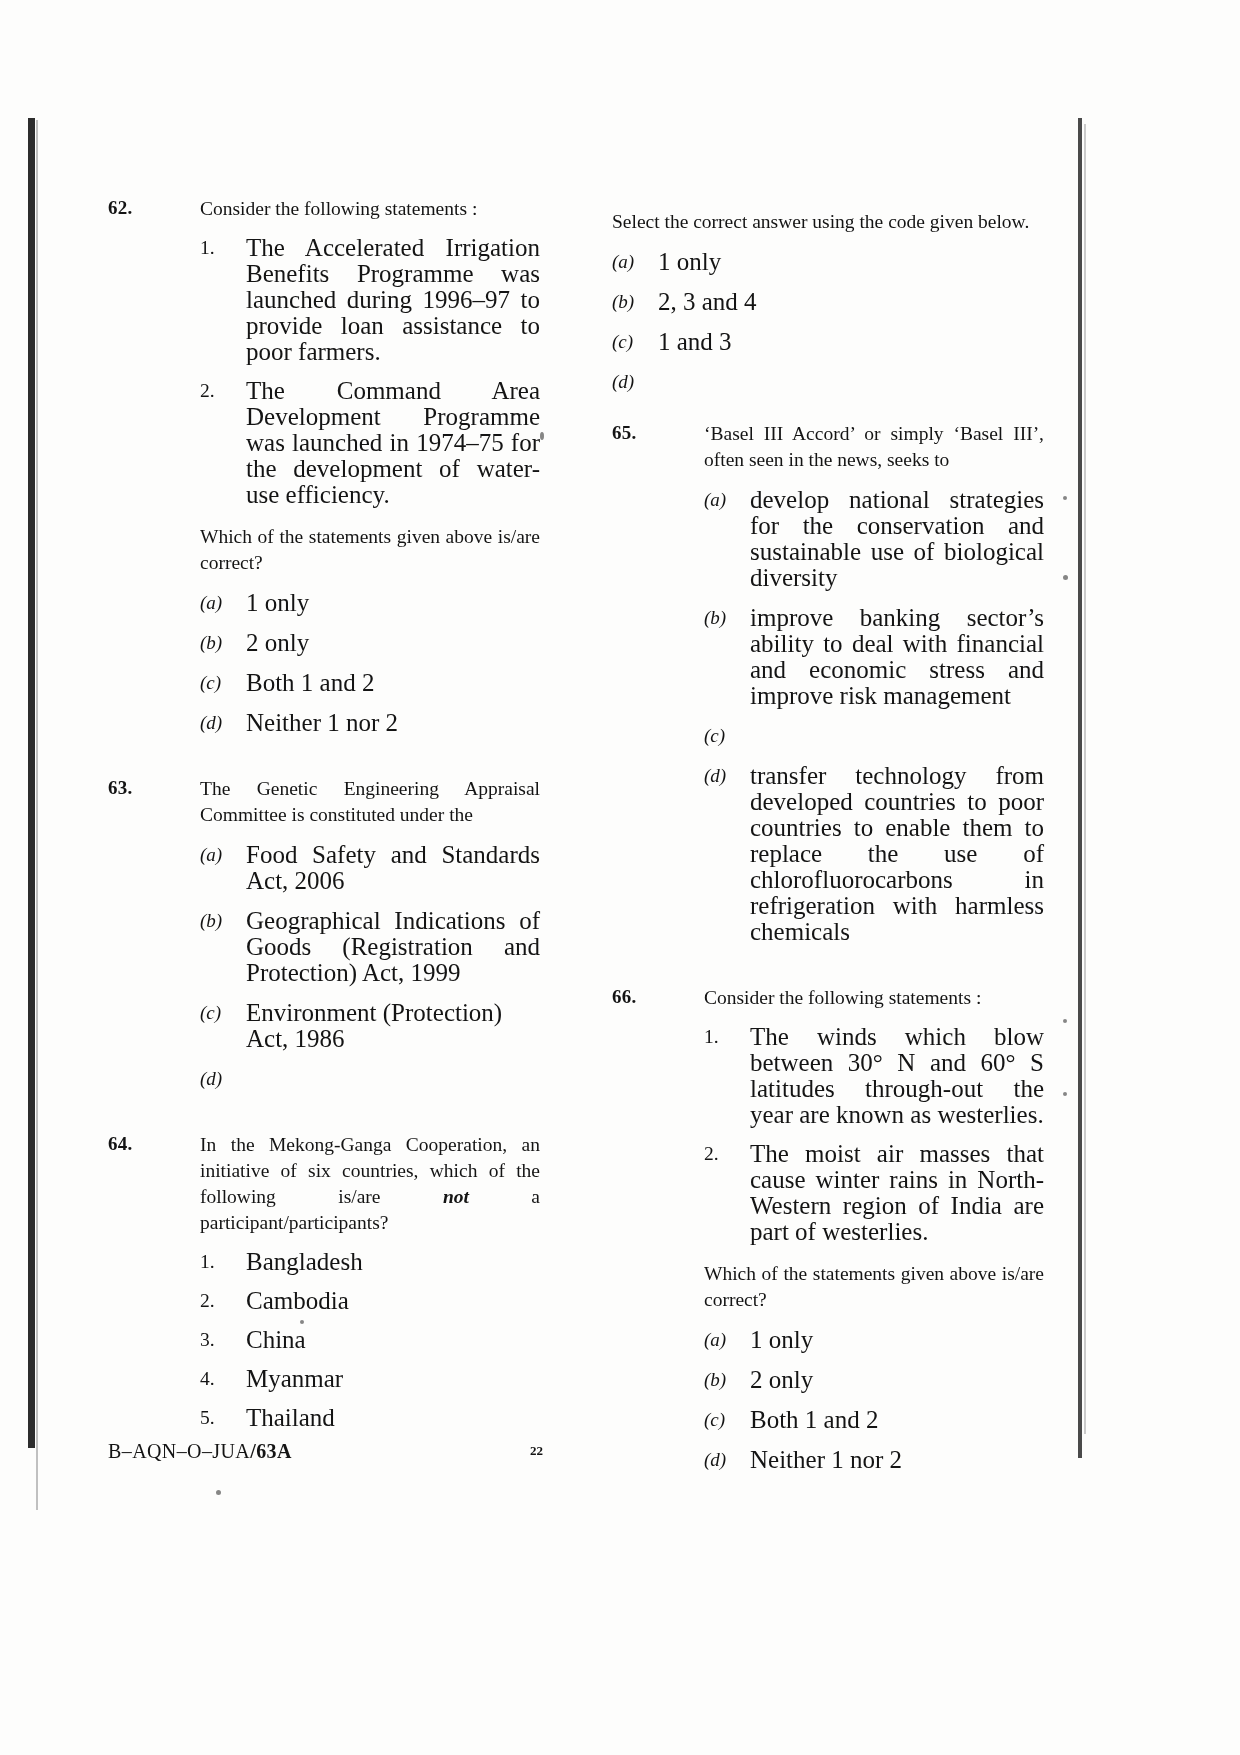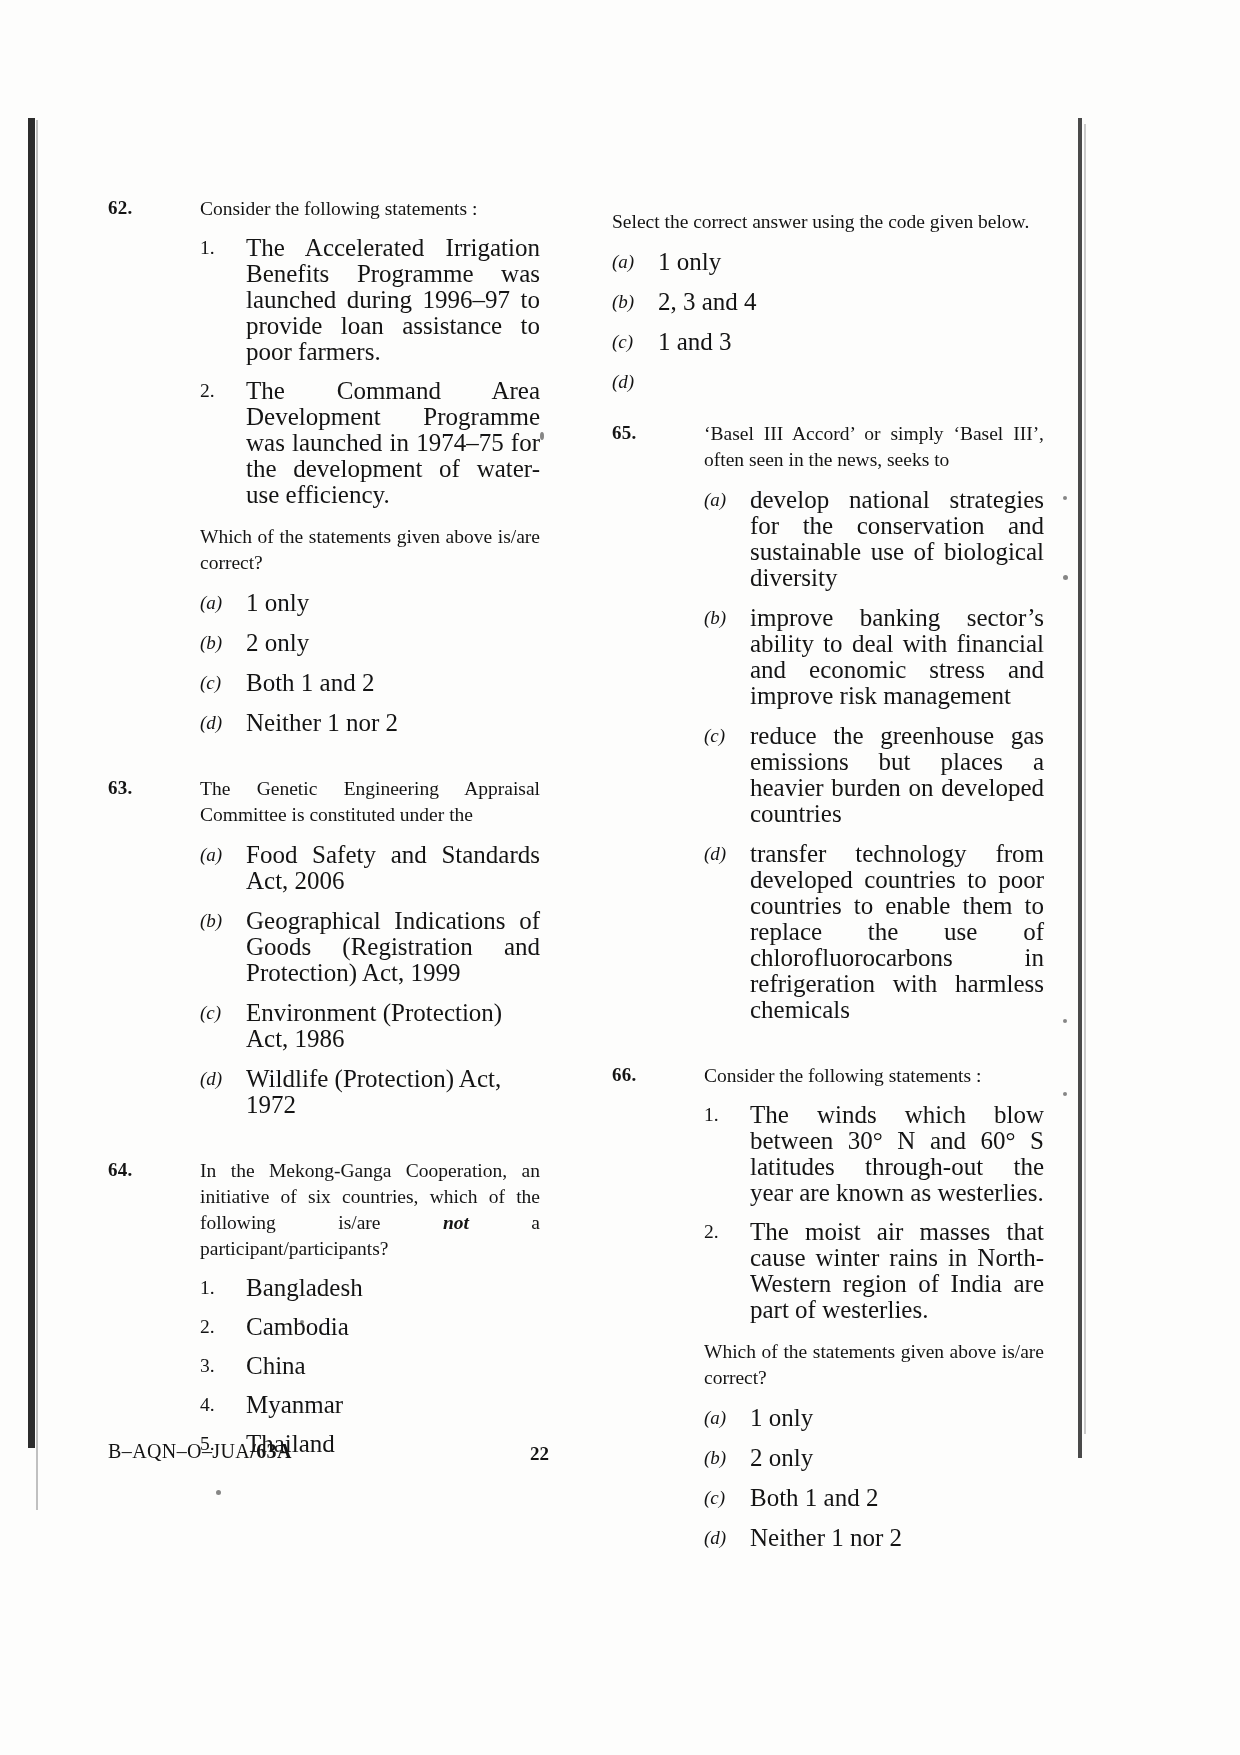--- a/index.html
+++ b/index.html
@@ -159,21 +159,21 @@
     top: 1440px;
     font-size: 20px;
     letter-spacing: .4px;
     white-space: nowrap;
   }
   .footer-code .codetail { font-weight: bold; }
   .footer-page {
     position: absolute;
     left: 530px;
     top: 1443px;
-    font-size: 19px;
+    font-size: 13px;
     font-weight: bold;
   }
 </style>
 </head>
 <body>
 
 <div class="page">
   <div class="edge-left"></div>
   <div class="edge-left-2"></div>
   <div class="edge-right"></div>
@@ -244,21 +244,20 @@
             <div class="sub-item">
               <div class="sub-marker opt">(b)</div>
               <div class="sub-text">Geographical Indications of Goods (Registration and Protection) Act, 1999</div>
             </div>
             <div class="sub-item">
               <div class="sub-marker opt">(c)</div>
               <div class="sub-text nojust">Environment (Protection) Act, 1986</div>
             </div>
             <div class="sub-item">
               <div class="sub-marker opt">(d)</div>
-              <div class="sub-text nojust">Wildlife (Protection) Act, 1972</div>
             </div>
           </div>
         </div>
       </div>
     </div>
 
     <div class="q-block">
       <div class="q">
         <div class="q-num">64.</div>
         <div class="q-body">
@@ -323,21 +322,20 @@
             <div class="sub-item">
               <div class="sub-marker opt">(a)</div>
               <div class="sub-text">develop national strategies for the conservation and sustainable use of biological diversity</div>
             </div>
             <div class="sub-item">
               <div class="sub-marker opt">(b)</div>
               <div class="sub-text">improve banking sector’s ability to deal with financial and economic stress and improve risk management</div>
             </div>
             <div class="sub-item">
               <div class="sub-marker opt">(c)</div>
-              <div class="sub-text">reduce the greenhouse gas emissions but places a heavier burden on developed countries</div>
             </div>
             <div class="sub-item">
               <div class="sub-marker opt">(d)</div>
               <div class="sub-text">transfer technology from developed countries to poor countries to enable them to replace the use of chlorofluorocarbons in refrigeration with harmless chemicals</div>
             </div>
           </div>
         </div>
       </div>
     </div>
 

